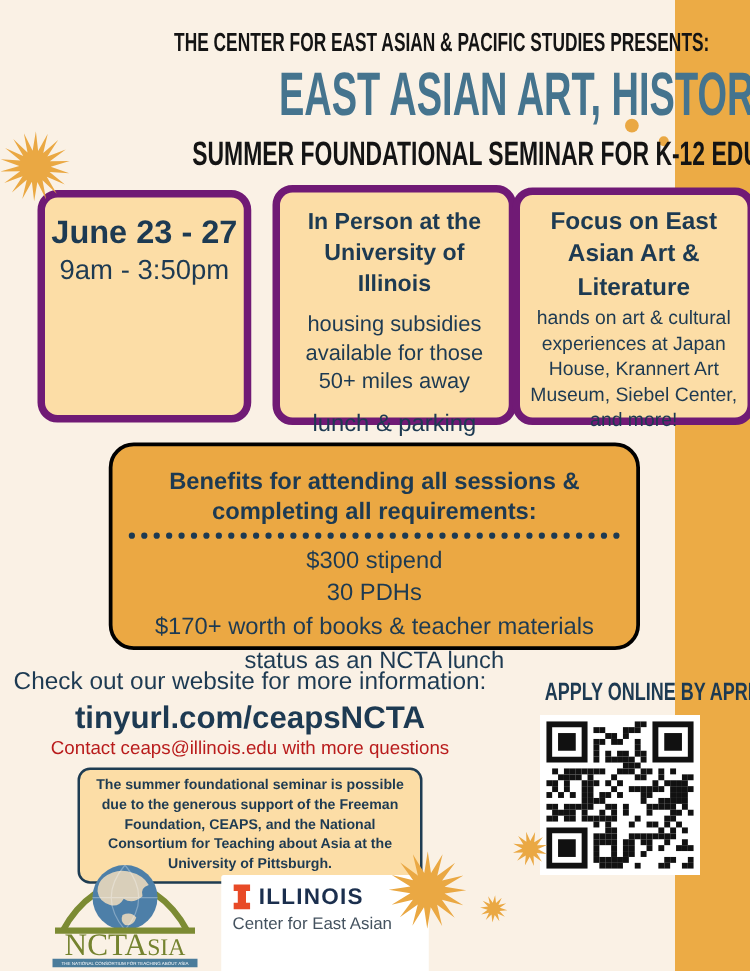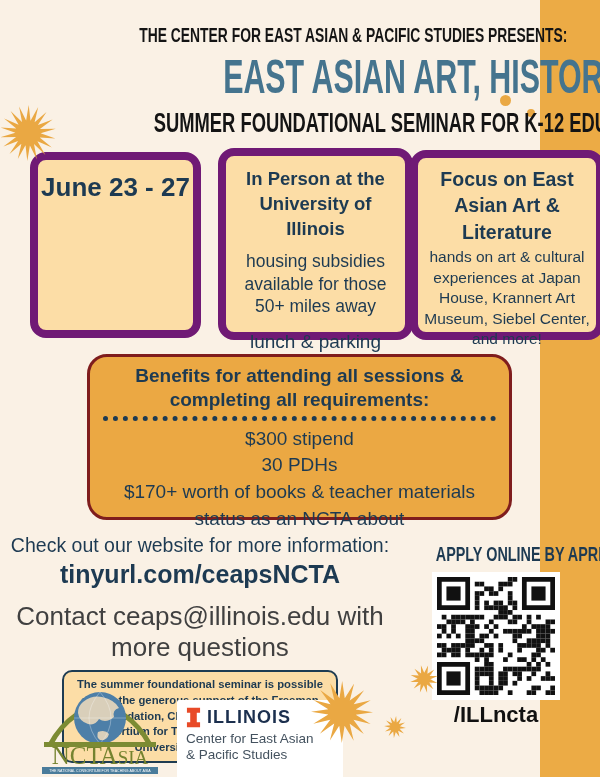--- a/index.html
+++ b/index.html
@@ -19,48 +19,48 @@
   .cond{display:inline-block;transform:scaleX(var(--sx,.66));transform-origin:center;white-space:nowrap;line-height:1.05;}
 
   .presents{top:24px;}
   .presents .cond{--sx:.66;font-size:21px;font-weight:700;color:#141414;}
   .title{top:51px;}
   .title .cond{--sx:.62;font-size:49px;font-weight:700;color:#45748e;}
   .subtitle{top:109px;}
   .subtitle .cond{--sx:.68;font-size:27px;font-weight:700;color:#141414;}
 
   .card{
-    position:absolute;background:#fcdda6;border:8px solid #701a75;border-radius:16px;
+    position:absolute;background:#fcdda6;border:6px solid #701a75;border-radius:16px;
     text-align:center;color:#1d3a52;box-sizing:border-box;
   }
   .card1{left:30px;top:152px;width:171px;height:186px;padding:12px 2px;}
   .card1 .h{font-size:26px;font-weight:700;line-height:1.2;}
   .card1 .t{font-size:22px;margin-top:2px;}
   .card1 .b{font-size:19.5px;line-height:1.3;margin-top:26px;}
   .card2{left:218px;top:148px;width:195px;height:192px;padding:11px 6px;}
   .card2 .h{font-size:18.5px;font-weight:700;line-height:1.35;}
   .card2 .b1{font-size:17.5px;line-height:1.3;margin-top:8px;}
   .card2 .b2{font-size:19px;line-height:1.3;margin-top:12px;}
   .card3{left:410px;top:150px;width:194px;height:190px;padding:8px 4px;}
   .card3 .h{font-size:19.5px;font-weight:700;line-height:1.35;}
   .card3 .b{font-size:15.5px;line-height:1.33;margin-top:2px;}
 
   .benefits{
     position:absolute;left:87px;top:354px;width:425px;height:166px;box-sizing:border-box;
-    background:#eba843;border:3px solid #7f1d1d;border-radius:20px;text-align:center;
-    padding-top:7px;
+    background:#eba843;border:3px solid #000000;border-radius:20px;text-align:center;
+    padding-top:17px;
   }
   .benefits .bh{font-size:19px;font-weight:700;line-height:1.25;color:#1d3a52;}
   .benefits .dots{width:94%;margin:4px auto 5px;border-top:5px dotted #1d3a52;height:0;}
   .benefits .item{font-size:19px;line-height:1.42;color:#1d3a52;}
 
   .info{position:absolute;left:0;top:534px;width:400px;text-align:center;}
   .info .prompt{font-size:19.5px;color:#1d3a52;}
   .info .url{font-size:25px;font-weight:700;color:#1d3a52;margin-top:3px;}
-  .info .contact{font-size:26px;color:#404040;margin-top:12px;}
+  .info .contact{font-size:15px;color:#b91c1c;margin-top:1px;}
   .funding{
     margin:7px auto 0;width:256px;background:#fcdda6;border:2px solid #1e3c52;border-radius:10px;
     padding:5px 8px;font-size:11.3px;font-weight:700;line-height:1.4;color:#1d3a52;
   }
 
   .apply{position:absolute;left:398px;top:544px;width:196px;text-align:center;}
   .apply .cond{--sx:.72;font-size:20px;font-weight:700;color:#1d3a52;}
   .qr-box{margin:7px auto 0;width:128px;height:128px;background:#fff;display:flex;align-items:center;justify-content:center;}
   .apply .u{font-size:22px;font-weight:700;color:#111;line-height:1.35;}
   .apply .u1{margin-top:4px;}
@@ -101,41 +101,42 @@
   </div>
   <div class="layer centerline title">
     <span class="cond">EAST ASIAN ART, HISTORY, &amp; LITERATURE</span>
   </div>
   <div class="layer centerline subtitle">
     <span class="cond">SUMMER FOUNDATIONAL SEMINAR FOR K-12 EDUCATORS</span>
   </div>
 
   <div class="card card1">
     <div class="h">June 23 - 27</div>
+    <div class="t">9am - 3:50pm</div>
   </div>
 
   <div class="card card2">
     <div class="h">In Person at the University of Illinois</div>
     <div class="b1">housing subsidies available for those 50+ miles away</div>
     <div class="b2">lunch &amp; parking provided</div>
   </div>
 
   <div class="card card3">
     <div class="h">Focus on East Asian Art &amp; Literature</div>
     <div class="b">hands on art &amp; cultural experiences at Japan House, Krannert Art Museum, Siebel Center, and more!</div>
   </div>
 
   <div class="benefits">
     <div class="bh">Benefits for attending all sessions &amp;</div>
     <div class="bh">completing all requirements:</div>
     <div class="dots"></div>
     <div class="item">$300 stipend</div>
     <div class="item">30 PDHs</div>
     <div class="item">$170+ worth of books &amp; teacher materials</div>
-    <div class="item">status as an NCTA about</div>
+    <div class="item">status as an NCTA lunch</div>
   </div>
 
   <div class="info">
     <div class="prompt">Check out our website for more information:</div>
     <div class="url">tinyurl.com/ceapsNCTA</div>
     <div class="contact">Contact ceaps@illinois.edu with more questions</div>
     <div class="funding">The summer foundational seminar is possible due to the generous support of the Freeman Foundation, CEAPS, and the National Consortium for Teaching about Asia at the University of Pittsburgh.</div>
   </div>
 
   <div class="apply">
@@ -364,21 +365,20 @@
             <rect x="24" y="24" width="1" height="1"></rect>
             <path fill-rule="evenodd" d="M0,0h7v7h-7v-7z M1,1h5v5h-5v-5z"></path>
             <rect x="2" y="2" width="3" height="3"></rect>
             <path fill-rule="evenodd" d="M18,0h7v7h-7v-7z M19,1h5v5h-5v-5z"></path>
             <rect x="20" y="2" width="3" height="3"></rect>
             <path fill-rule="evenodd" d="M0,18h7v7h-7v-7z M1,19h5v5h-5v-5z"></path>
             <rect x="2" y="20" width="3" height="3"></rect>
           </g>
         </svg>
     </div>
-    <div class="u">/ILLncta</div>
   </div>
 
   <div class="ncta-logo">
     <svg width="124" height="84" viewBox="0 0 124 84">
       <path d="M12,55 Q22,36 38,25" stroke="#7c8b33" stroke-width="5" fill="none"></path>
       <path d="M112,55 Q102,36 86,25" stroke="#7c8b33" stroke-width="5" fill="none"></path>
       <circle cx="62" cy="28" r="26" fill="#4d7fa8"></circle>
       <path d="M45,12 q9,-7 19,-5 q13,3 17,11 q-7,2 -5,9 q-8,7 -15,2 q-4,7 -11,5 q-9,-3 -10,-11 q0,-7 5,-11z" fill="#d9cfba"></path>
       <path d="M60,42 q7,-3 11,2 q-2,7 -9,6 q-4,-3 -2,-8z" fill="#d9cfba"></path>
       <path d="M62,2 q-22,26 0,52 M62,2 q22,26 0,52 M36,28 h52" stroke="rgba(255,255,255,.30)" stroke-width="1" fill="none"></path>
@@ -391,16 +391,15 @@
 
   <div class="ill-logo">
     <div class="ill-row">
       <svg width="15" height="21" viewBox="0 0 16 21">
         <path d="M1,0 H15 V5.5 H11.5 V15.5 H15 V21 H1 V15.5 H4.5 V5.5 H1 Z" fill="#e84a27"></path>
       </svg>
       <span class="ill-word">ILLINOIS</span>
     </div>
     <div class="ill-dept">
       <div>Center for East Asian</div>
-      <div>&amp; Pacific Studies</div>
     </div>
   </div>
 </div>
 
 </body></html>

